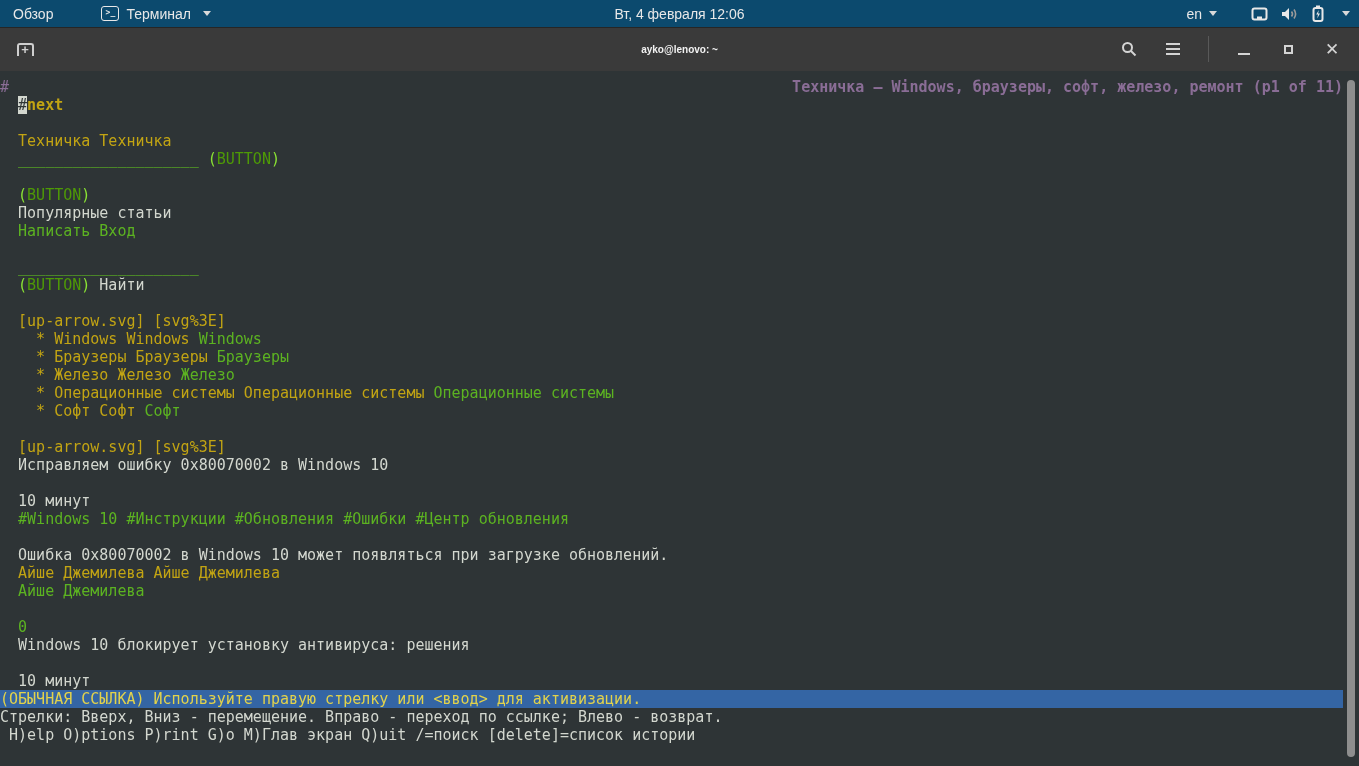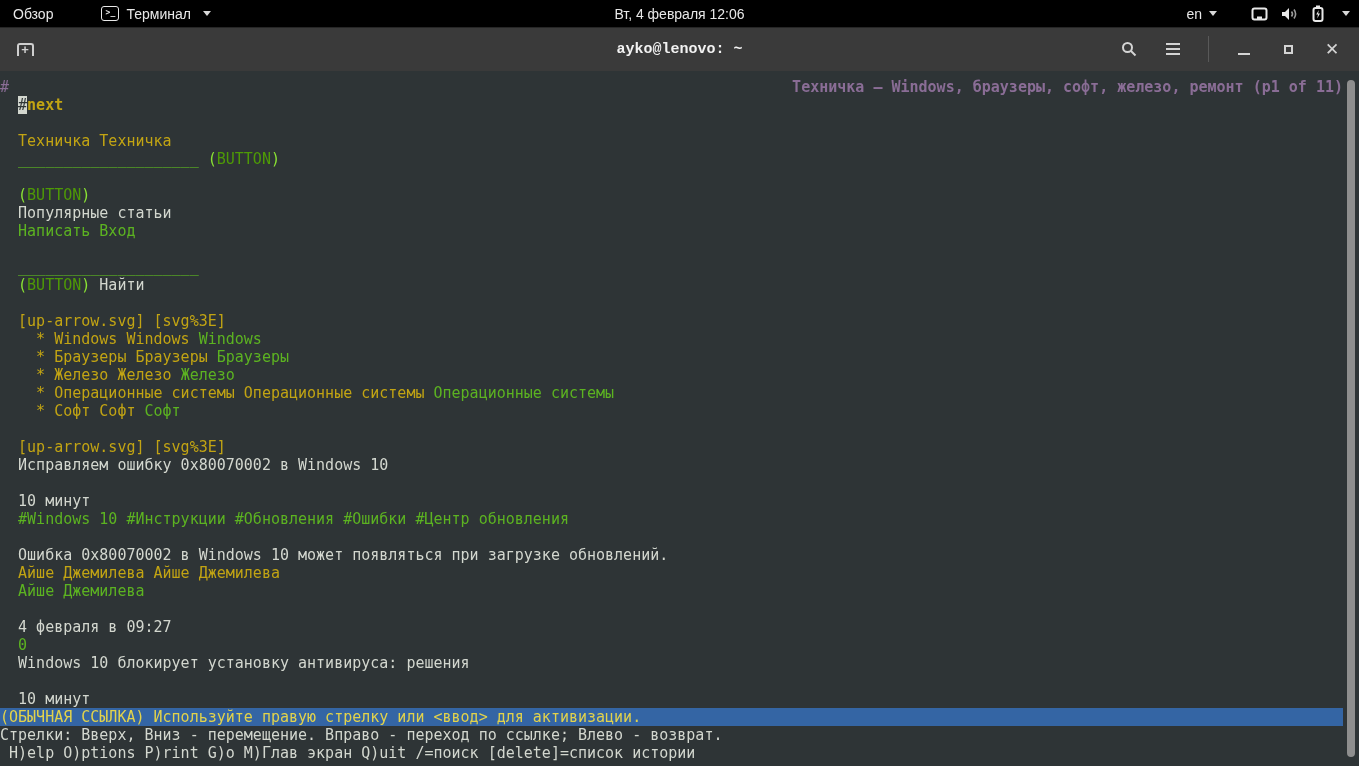--- a/index.html
+++ b/index.html
@@ -7,21 +7,21 @@
   body {
     width:1359px; height:766px; overflow:hidden;
     background:#2e3436;
     font-family:"Liberation Sans", sans-serif;
     position:relative;
   }
 
   
   .topbar {
     position:absolute; top:0; left:0; width:100%; height:27px;
-    background:#000000; color:#e8e8e8; font-size:14px;
+    background:#0c4a6e; color:#e8e8e8; font-size:14px;
     display:flex; align-items:center;
   }
   .topbar .item { display:flex; align-items:center; height:27px; padding:0 9px; cursor:default; }
   .activities { margin-left:4px; }
   .appmenu { margin-left:30px; gap:7px; }
   .caret {
     width:0; height:0; display:inline-block;
     border-left:4px solid transparent; border-right:4px solid transparent;
     border-top:5px solid #d9d9d9; margin-left:5px;
   }
@@ -37,21 +37,21 @@
   }
 
   
   .titlebar {
     position:absolute; top:27px; left:0; width:100%; height:44px;
     background:#3a3a3a; display:flex; align-items:center;
     box-shadow:0 1px 0 #262626 inset;
   }
   .win-title {
     position:absolute; left:0; right:0; text-align:center;
-    color:#f2f2f2; font-weight:bold; font-size:15px; pointer-events:none;font-family:Liberation Mono, monospace;
+    color:#f2f2f2; font-weight:bold; font-size:10px; pointer-events:none;
   }
   .newtab-btn { margin-left:12px; width:26px; height:26px; display:flex; align-items:center; justify-content:center; }
   .newtab-glyph {
     width:17px; height:13px; position:relative;
     border-top:2px solid #cfcfcf; border-left:2px solid #cfcfcf; border-right:2px solid #cfcfcf;
     border-radius:3px 3px 0 0;
     color:#cfcfcf; font-size:13px; font-weight:bold; line-height:10px; text-align:center;
   }
   .titlebar-right { margin-left:auto; display:flex; align-items:center; gap:26px; padding-right:18px; }
   .tb-icon { width:18px; height:18px; display:flex; align-items:center; justify-content:center; }
@@ -177,21 +177,20 @@
     <div class="trow"><span>  </span><span style="color: rgb(194, 164, 19);">[up-arrow.svg] [svg%3E]</span></div>
     <div class="trow"><span>  </span><span style="color: rgb(211, 215, 207);">Исправляем ошибку 0x80070002 в Windows 10</span></div>
     <div class="trow"></div>
     <div class="trow"><span>  </span><span style="color: rgb(211, 215, 207);">10 минут</span></div>
     <div class="trow"><span>  </span><span style="color: rgb(92, 179, 33);">#Windows 10 #Инструкции #Обновления #Ошибки #Центр обновления</span></div>
     <div class="trow"></div>
     <div class="trow"><span>  </span><span style="color: rgb(211, 215, 207);">Ошибка 0x80070002 в Windows 10 может появляться при загрузке обновлений.</span></div>
     <div class="trow"><span>  </span><span style="color: rgb(194, 164, 19);">Айше Джемилева Айше Джемилева</span></div>
     <div class="trow"><span>  </span><span style="color: rgb(92, 179, 33);">Айше Джемилева</span></div>
     <div class="trow"></div>
-    <div class="trow"><span>  </span><span style="color: rgb(211, 215, 207);">4 февраля в 09:27</span></div>
     <div class="trow"><span>  </span><span style="color: rgb(92, 179, 33);">0</span></div>
     <div class="trow"><span>  </span><span style="color: rgb(211, 215, 207);">Windows 10 блокирует установку антивируса: решения</span></div>
     <div class="trow"></div>
     <div class="trow"><span>  </span><span style="color: rgb(211, 215, 207);">10 минут</span></div>
     <div class="trow status" style="background: rgb(52, 101, 164);"><span style="color: rgb(226, 210, 75);">(ОБЫЧНАЯ ССЫЛКА) Используйте правую стрелку или &lt;ввод&gt; для активизации.</span></div>
     <div class="trow"><span style="color: rgb(211, 215, 207);">Стрелки: Вверх, Вниз - перемещение. Вправо - переход по ссылке; Влево - возврат.</span></div>
     <div class="trow"><span style="color: rgb(211, 215, 207);"> H)elp O)ptions P)rint G)o M)Глав экран Q)uit /=поиск [delete]=список истории</span></div>
   </div>
 <div class="scrollbar-thumb"></div>
 

